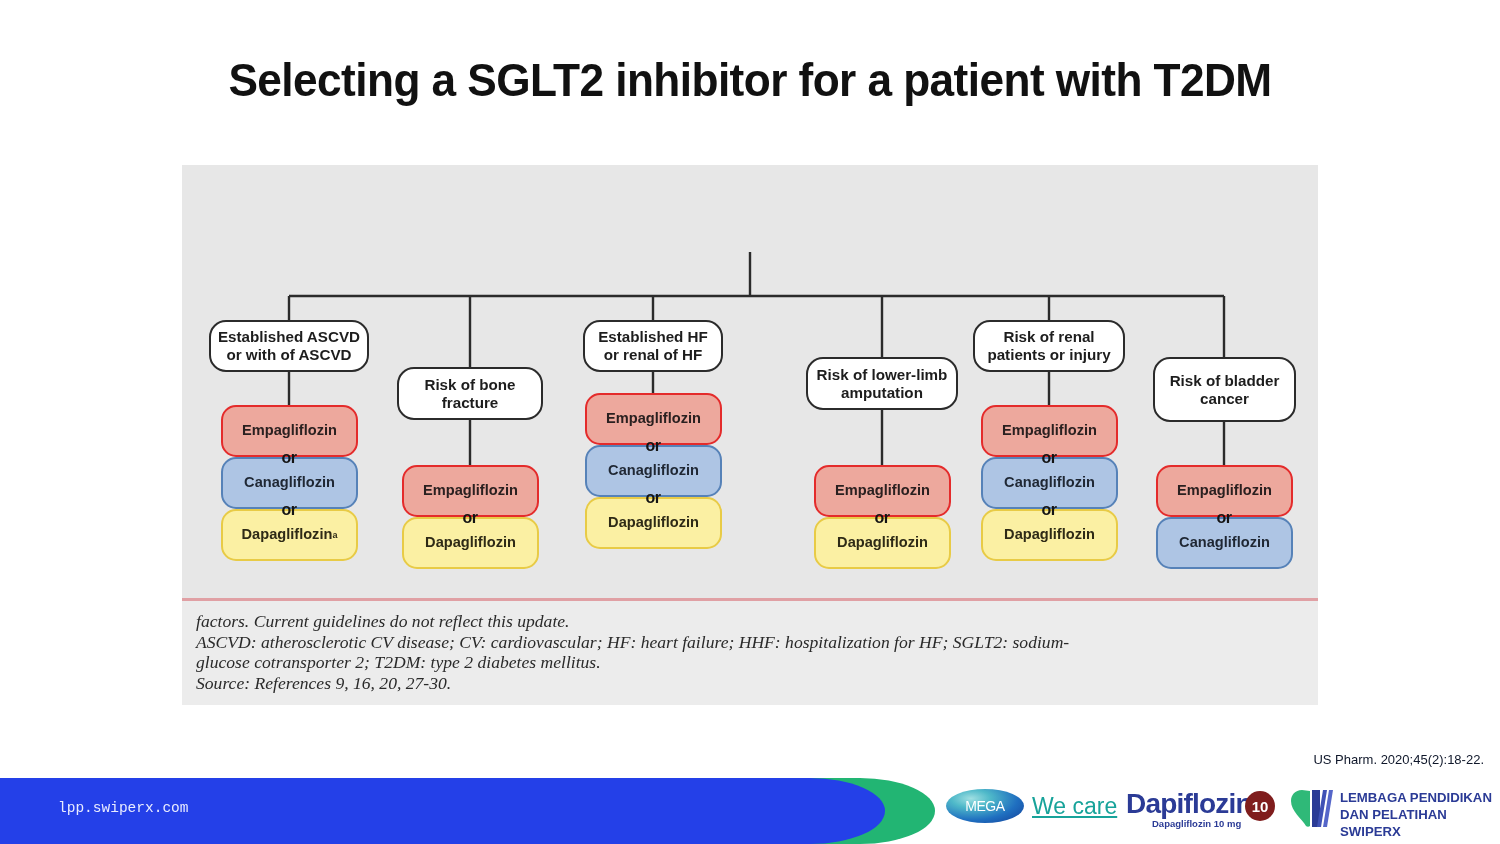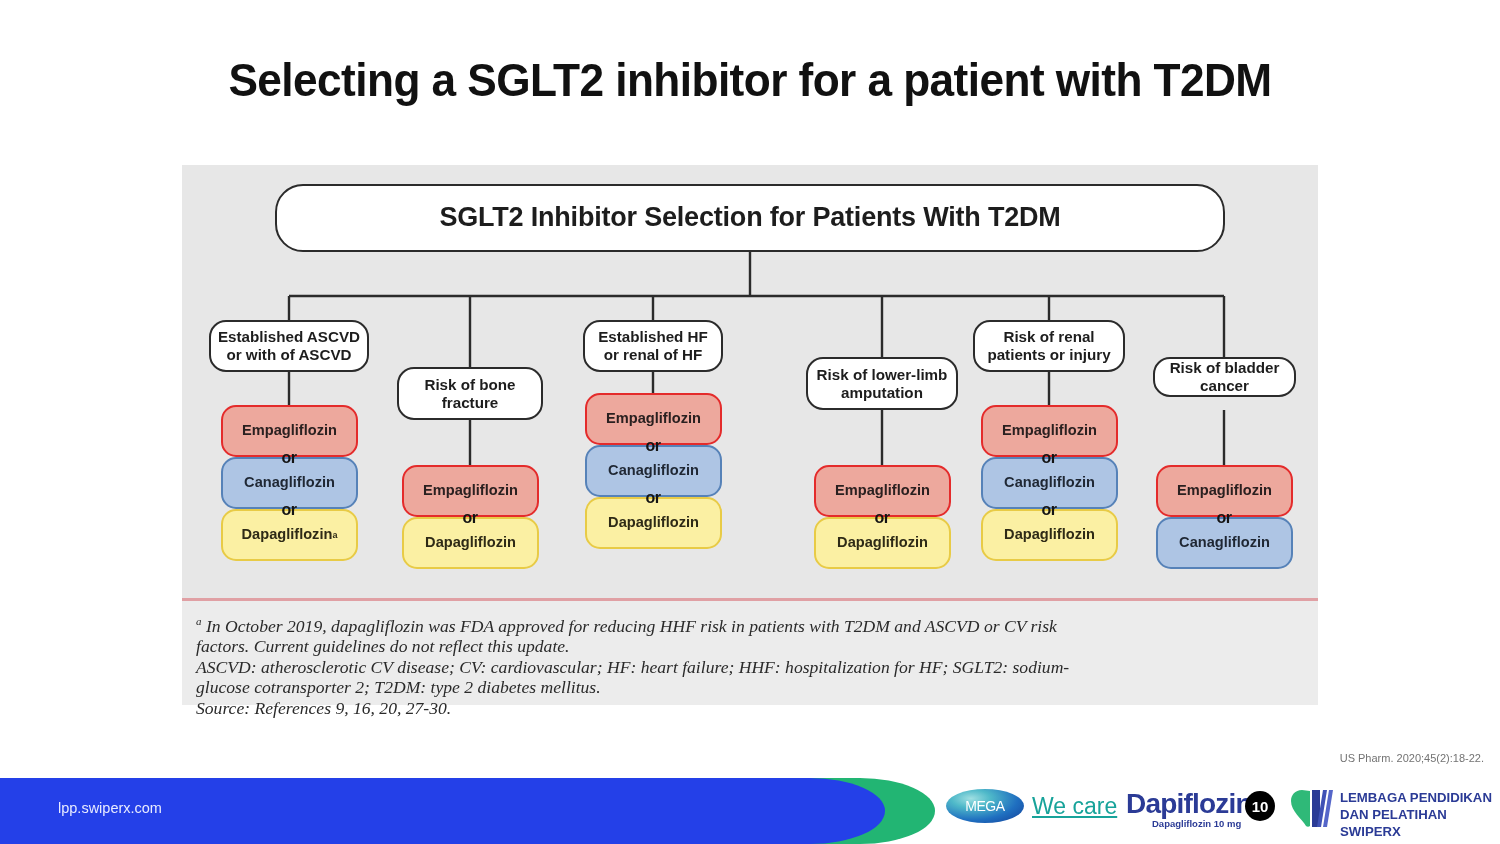--- a/index.html
+++ b/index.html
@@ -95,21 +95,21 @@
     font-size: 16px;
     color: #141414;
     letter-spacing: -0.5px;
     z-index: 9;
     text-align: center;
   }
 
   
   #citation {
     position: absolute; right: 16px; top: 752px;
-    font-size: 11px; color: #737373;
+    font-size: 13px; color: #0f172a;
     font-family: "Liberation Sans", sans-serif;
     white-space: nowrap;
   }
 
   
   #footer { position: absolute; left: 0; top: 770px; width: 1500px; height: 74px; }
   #footer-green {
     position: absolute; left: 600px; top: 8px; width: 335px; height: 66px;
     background: #22b573;
     border-radius: 0 150px 150px 0 / 0 66px 66px 0;
@@ -119,21 +119,21 @@
     background: #2440e8;
     border-radius: 0 150px 150px 0 / 0 66px 66px 0;
   }
   #footer-blue-left {
     position: absolute; left: 0px; top: 13px; width: 300px; height: 61px;
     background: #2440e8;
   }
   #footer-url {
     position: absolute; left: 58px; top: 800px;
     font-size: 14.5px; color: #e8ebff;
-    font-family: Liberation Sans, sans-serif;
+    font-family: Liberation Mono, monospace;
     z-index: 5;
     text-align: center;
   }
 
   
   #mega-logo {
     position: absolute; left: 946px; top: 789px;
     width: 78px; height: 34px;
     border-radius: 50%;
     background: radial-gradient(ellipse at 32% 28%, #9fdfe2 0%, #4fb9c9 26%, #1f6fc0 62%, #123b95 100%);
@@ -158,21 +158,21 @@
   }
   #dapiflozin-sub {
     position: absolute; left: 1152px; top: 818px;
     font-size: 9.5px; color: #2b3b96; font-weight: 700;
     font-family: "Liberation Sans", sans-serif;
     text-align: right;
   }
   #ten-badge {
     position: absolute; left: 1245px; top: 791px;
     width: 30px; height: 30px; border-radius: 50%;
-    background: #000000;
+    background: #7f1d1d;
     display: flex; align-items: center; justify-content: center;
     color: #ffffff; font-size: 15px; font-weight: 700;
     font-family: "Liberation Sans", sans-serif;
   }
   #swiperx-logo { position: absolute; left: 1290px; top: 787px; width: 46px; height: 42px; }
   #swiperx-text {
     position: absolute; left: 1340px; top: 790px;
     font-size: 13.2px; font-weight: 700; color: #2b3b96;
     line-height: 1.28;
     font-family: "Liberation Sans", sans-serif;
@@ -205,23 +205,20 @@
 
           <line x1="107" y1="207" x2="107" y2="240"></line>
           <line x1="288" y1="255" x2="288" y2="300"></line>
           <line x1="471" y1="207" x2="471" y2="228"></line>
           <line x1="700" y1="245" x2="700" y2="300"></line>
           <line x1="867" y1="207" x2="867" y2="240"></line>
           <line x1="1042" y1="245" x2="1042" y2="300"></line>
         </g>
       </svg>
 
-      <div class="node title-box" style="left:93px; top:19px; width:950px; height:68px;">
-        <span>SGLT2 Inhibitor Selection for Patients With T2DM</span>
-      </div>
 
       <div class="node cond-box" style="left:27px; top:155px; width:160px; height:52px; flex-direction:column;">
         <span>Established ASCVD</span>
         <span>or with of ASCVD</span>
       </div>
       <div class="node drug-box drug-red" style="left:39px; top:240px; width:137px; height:52px;">
         <span>Empagliflozin</span>
       </div>
       <div class="or-label" style="left:77px; top:284px; width:60px;">or</div>
       <div class="node drug-box drug-blue" style="left:39px; top:292px; width:137px; height:52px;">
@@ -282,38 +279,37 @@
       </div>
       <div class="or-label" style="left:837px; top:284px; width:60px;">or</div>
       <div class="node drug-box drug-blue" style="left:799px; top:292px; width:137px; height:52px;">
         <span>Canagliflozin</span>
       </div>
       <div class="or-label" style="left:837px; top:336px; width:60px;">or</div>
       <div class="node drug-box drug-yellow" style="left:799px; top:344px; width:137px; height:52px;">
         <span>Dapagliflozin</span>
       </div>
 
-      <div class="node cond-box" style="left:971px; top:192px; width:143px; height:40px; flex-direction:column;justify-content:center;">
+      <div class="node cond-box" style="left:971px; top:192px; width:143px; height:65px; flex-direction:column;justify-content:center;">
         <span>Risk of bladder</span>
         <span>cancer</span>
       </div>
       <div class="node drug-box drug-red" style="left:974px; top:300px; width:137px; height:52px;">
         <span>Empagliflozin</span>
       </div>
       <div class="or-label" style="left:1012px; top:344px; width:60px;">or</div>
       <div class="node drug-box drug-blue" style="left:974px; top:352px; width:137px; height:52px;">
         <span>Canagliflozin</span>
       </div>
 
     </div>
 
     <div id="divider-line"></div>
 
     <div id="figure-footnote">
-      <div class="fn-line"><span class="fn-sup">a</span> <span>In October 2019, dapagliflozin was FDA approved for reducing HHF risk in patients with T2DM and ASCVD or CV risk</span></div>
       <div class="fn-line">factors. Current guidelines do not reflect this update.</div>
       <div class="fn-line">ASCVD: atherosclerotic CV disease; CV: cardiovascular; HF: heart failure; HHF: hospitalization for HF; SGLT2: sodium-</div>
       <div class="fn-line">glucose cotransporter 2; T2DM: type 2 diabetes mellitus.</div>
       <div class="fn-line">Source: References 9, 16, 20, 27-30.</div>
     </div>
 
   </div>
 
   <div id="citation">US Pharm. 2020;45(2):18-22.</div>
 

